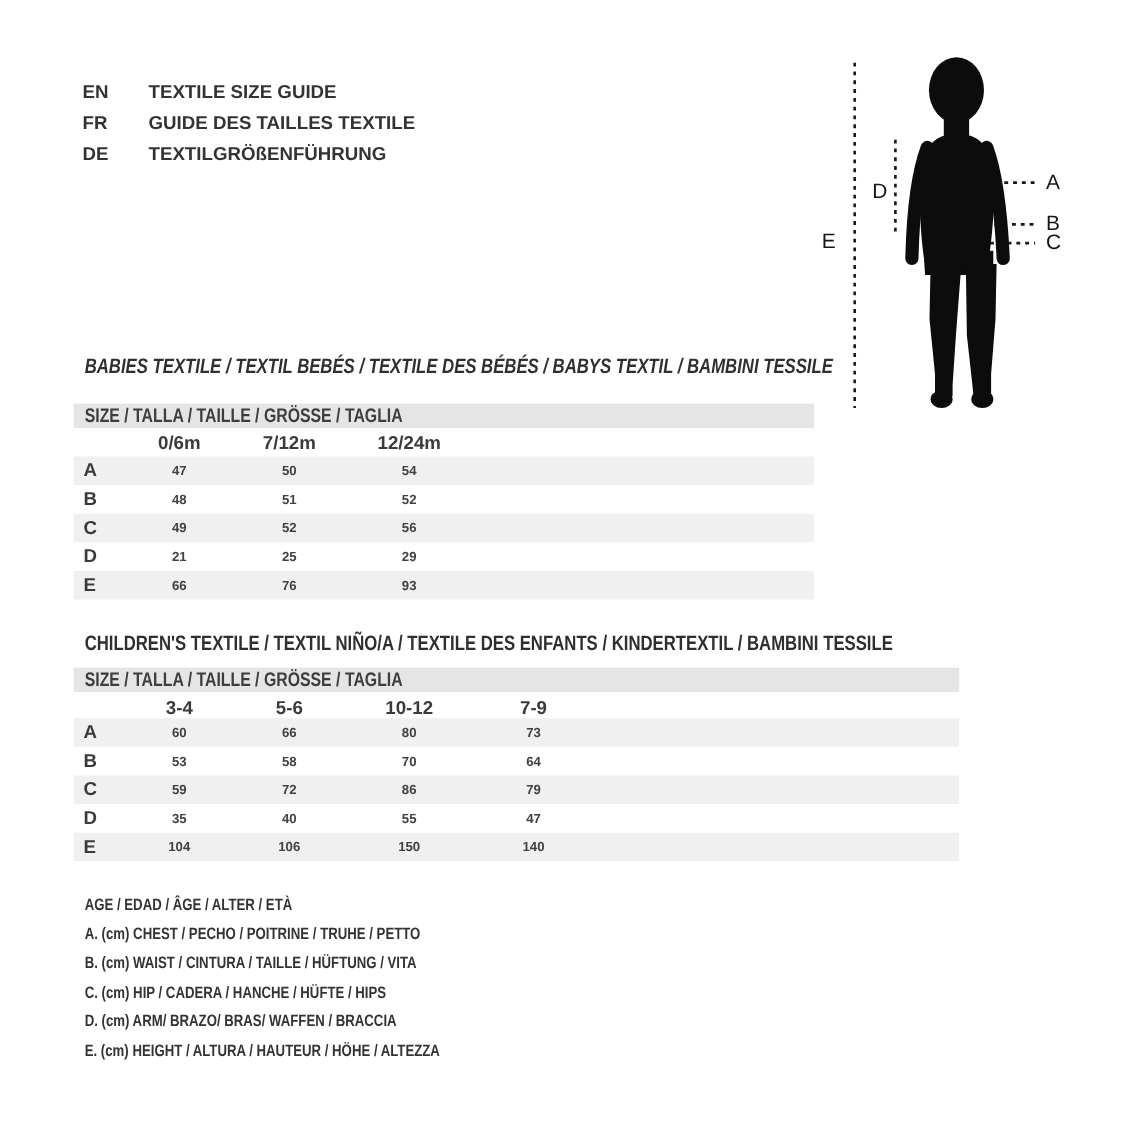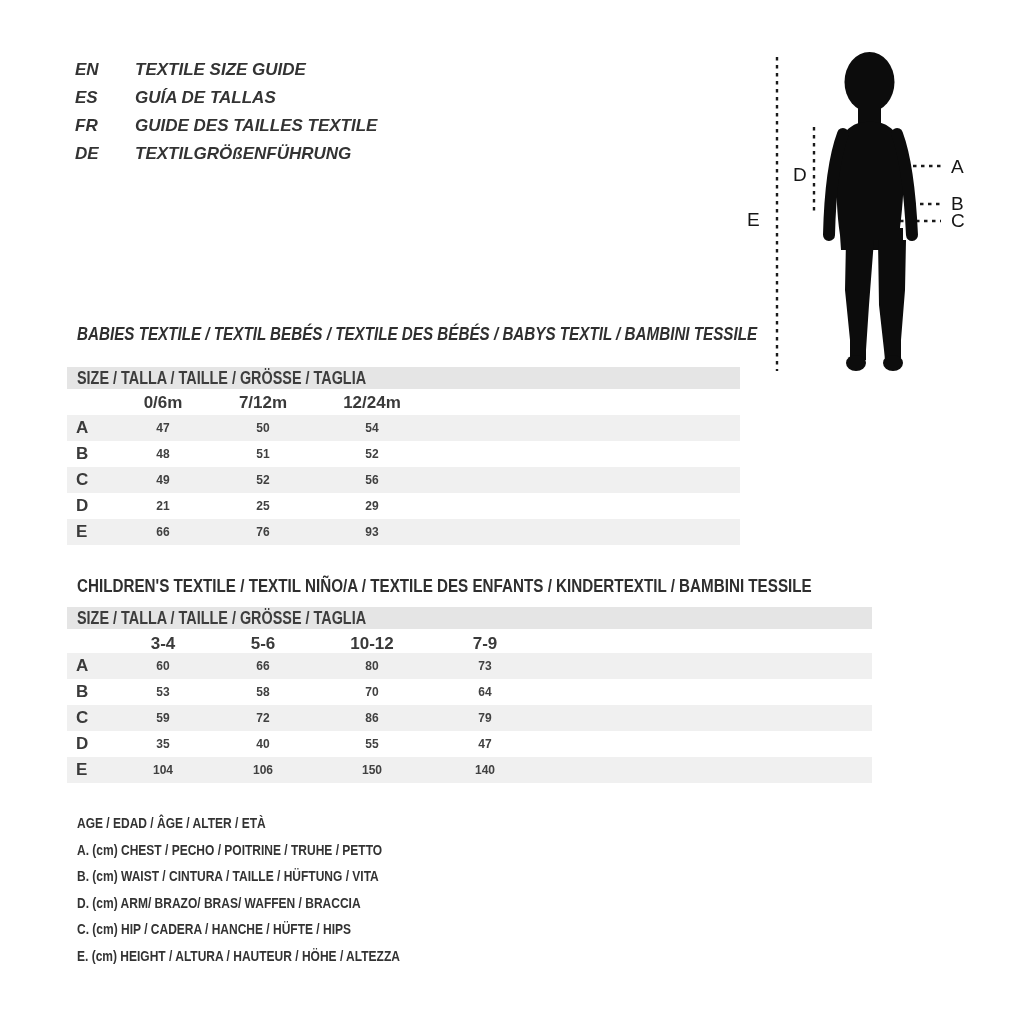--- a/index.html
+++ b/index.html
@@ -10,21 +10,21 @@
     font-family:"Liberation Sans", sans-serif;
     color:#3a3a3a;
     overflow:hidden;
   }
   .abs { position:absolute; }
 
   
   .cond { display:inline-block; transform:scaleX(0.8); transform-origin:0 50%; white-space:nowrap; }
 
   
-  .lang-block { left:75px; top:56px;font-style:italic; }
+  .lang-block { left:75px; top:70px; }
   .lang-row { display:flex; height:28px; line-height:28px; font-size:17px; font-weight:bold; color:#333; }
   .lang-code { width:60px; }
 
   
   .section-title { font-size:19px; font-weight:bold; color:#2f2f2f; line-height:24px; }
 
   
   .size-bar { background:#e5e5e5; height:22px; display:flex; align-items:center; }
   .size-bar-text { font-size:18px; font-weight:bold; color:#3d3d3d; padding-left:10px; }
 
@@ -44,24 +44,20 @@
   
   .marker { font-size:19px; font-weight:400; color:#161616; line-height:20px; }
 </style>
 </head>
 <body>
 
 <div class="abs lang-block">
   <div class="lang-row">
     <span class="lang-code">EN</span>
     <span>TEXTILE SIZE GUIDE</span>
-  </div>
-  <div class="lang-row">
-    <span class="lang-code">ES</span>
-    <span>GUÍA DE TALLAS</span>
   </div>
   <div class="lang-row">
     <span class="lang-code">FR</span>
     <span>GUIDE DES TAILLES TEXTILE</span>
   </div>
   <div class="lang-row">
     <span class="lang-code">DE</span>
     <span>TEXTILGRÖßENFÜHRUNG</span>
   </div>
 </div>
@@ -194,16 +190,16 @@
     <span class="cell c2">106</span>
     <span class="cell c3">150</span>
     <span class="cell c4">140</span>
   </div>
 </div>
 
 <div class="abs" style="left:77px; top:810px;">
   <div class="legend-line"><span class="cond">AGE / EDAD / ÂGE / ALTER / ETÀ</span></div>
   <div class="legend-line"><span class="cond">A. (cm) CHEST / PECHO / POITRINE / TRUHE / PETTO</span></div>
   <div class="legend-line"><span class="cond">B. (cm) WAIST / CINTURA / TAILLE / HÜFTUNG / VITA</span></div>
+  <div class="legend-line"><span class="cond">C. (cm) HIP / CADERA / HANCHE / HÜFTE / HIPS</span></div>
   <div class="legend-line"><span class="cond">D. (cm) ARM/ BRAZO/ BRAS/ WAFFEN / BRACCIA</span></div>
-  <div class="legend-line"><span class="cond">C. (cm) HIP / CADERA / HANCHE / HÜFTE / HIPS</span></div>
   <div class="legend-line"><span class="cond">E. (cm) HEIGHT / ALTURA / HAUTEUR / HÖHE / ALTEZZA</span></div>
 </div>
 
 </body></html>

